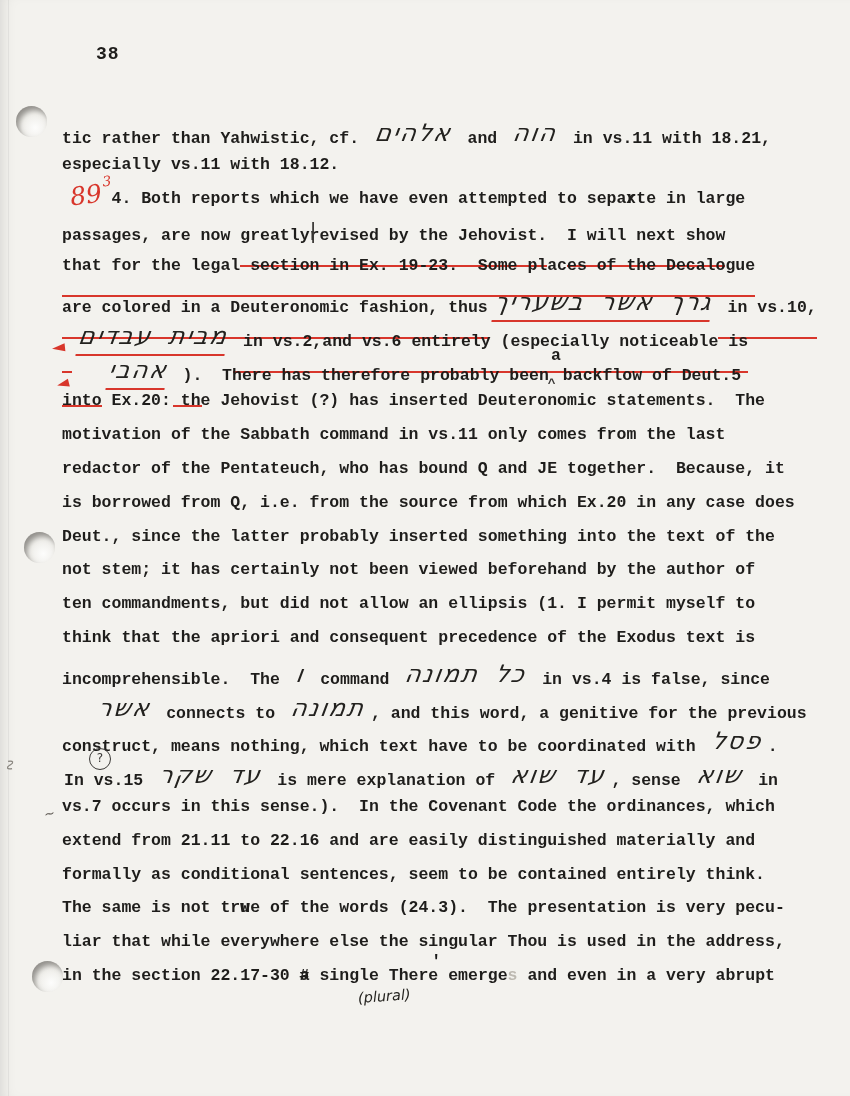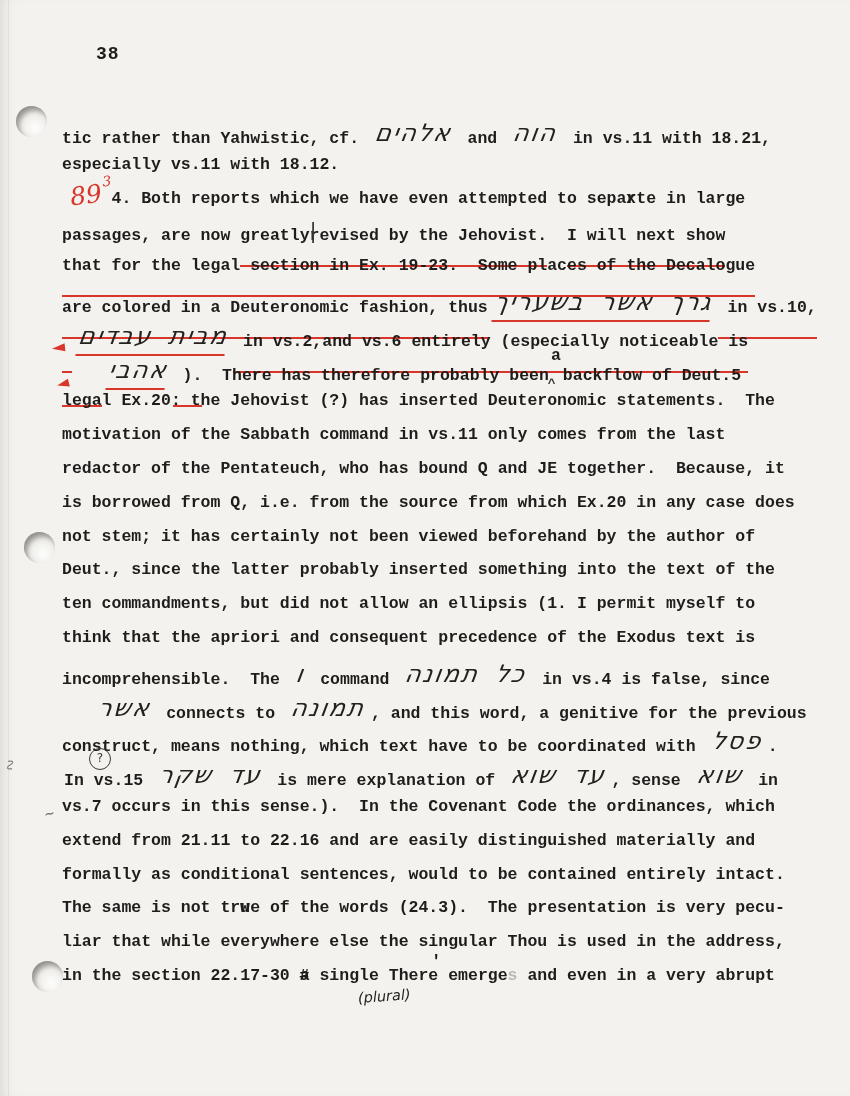--- a/index.html
+++ b/index.html
@@ -70,35 +70,35 @@
 
   <div id="typed-text" class="text">
       <div class="line"><span class="typed">tic rather than Yahwistic, cf. </span><span class="hebrew">אלהים</span><span class="typed"> and </span><span class="hebrew">הוה</span><span class="typed"> in vs.11 with 18.21,</span></div>
       <div class="line"><span class="typed">especially vs.11 with 18.12.</span></div>
       <div class="line"><span class="typed">     4. Both reports which we have even attempted to sepa</span><span class="typed">r</span><span class="overstrike">x</span><span class="typed">te in large</span></div>
       <div class="line"><span class="typed">passages, are now </span><span class="typed-underlined">greatly</span><span class="insert-bar">|</span><span class="typed-underlined">revised by the Jehovist.</span><span class="typed">  </span><span class="typed-underlined">I will next show</span></div>
       <div class="line"><span class="typed-underlined">that for the legal section in Ex. 19-23.  Some places of the Decalogue</span></div>
       <div class="line"><span class="typed-underlined">are colored in a Deuteronomic fashion, thus</span><span class="hebrew-underlined">גרך אשר בשעריך</span><span class="typed-underlined"> in vs.10,</span></div>
       <div class="line"><span class="typed-underlined"> </span><span class="hebrew-underlined">מבית עבדים</span><span class="typed-underlined"> in vs.2,and vs.6 entirely (especially noticeable is</span></div>
       <div class="line"><span class="typed-underlined">    </span><span class="hebrew-underlined">אהבי</span><span class="typed-underlined"> ).</span><span class="typed">  There has therefore probably been</span><span class="insert-a">a</span><span class="insert-caret">^</span><span class="typed">backflow of Deut.5</span></div>
-      <div class="line"><span class="typed">legal Ex.20: the Jehovist (?) has inserted Deuteronomic statements.  The</span></div>
+      <div class="line"><span class="typed">into Ex.20: the Jehovist (?) has inserted Deuteronomic statements.  The</span></div>
       <div class="line"><span class="typed">motivation of the Sabbath command in vs.11 only comes from the last</span></div>
       <div class="line"><span class="typed">redactor of the Pentateuch, who has bound Q and JE together.  Because, it</span></div>
       <div class="line"><span class="typed">is borrowed from Q, i.e. from the source from which Ex.20 in any case does</span></div>
+      <div class="line"><span class="typed">Deut., since the latter probably inserted something into the text of the</span></div>
       <div class="line"><span class="typed">not stem; it has certainly not been viewed beforehand by the author of</span></div>
-      <div class="line"><span class="typed">Deut., since the latter probably inserted something into the text of the</span></div>
       <div class="line"><span class="typed">ten commandments, but did not allow an ellipsis (1. I permit myself to</span></div>
       <div class="line"><span class="typed">think that the apriori and consequent precedence of the Exodus text is</span></div>
       <div class="line"><span class="typed">incomprehensible.  The </span><span class="hebrew">ו</span><span class="typed"> command </span><span class="hebrew">כל תמונה</span><span class="typed"> in vs.4 is false, since</span></div>
       <div class="line"><span class="typed">   </span><span class="hebrew">אשר</span><span class="typed"> connects to </span><span class="hebrew">תמונה</span><span class="typed">, and this word, a genitive for the previous</span></div>
       <div class="line"><span class="typed">construct, means nothing, which text have to be coordinated with </span><span class="hebrew">פסל</span><span class="typed">.</span></div>
       <div class="line"><span class="circled-q">?</span><span class="typed">In vs.15 </span><span class="hebrew">עד שקר</span><span class="typed"> is mere explanation of </span><span class="hebrew">עד שוא</span><span class="typed">, sense </span><span class="hebrew">שוא</span><span class="typed"> in</span></div>
       <div class="line"><span class="typed">vs.7 occurs in this sense.).  In the Covenant Code the ordinances, which</span></div>
       <div class="line"><span class="typed">extend from 21.11 to 22.16 and are easily distinguished materially and</span></div>
-      <div class="line"><span class="typed">formally as conditional sentences, would to be contained entirely intact.</span></div>
+      <div class="line"><span class="typed">formally as conditional sentences, seem to be contained entirely think.</span></div>
       <div class="line"><span class="typed">The same is not tr</span><span class="typed">u</span><span class="overstrike">w</span><span class="typed">e of the words (24.3).  The presentation is very pecu-</span></div>
       <div class="line"><span class="typed">liar that while everywhere else the singular Thou is used in the address,</span></div>
       <div class="line"><span class="typed">in the section 22.17-30 </span><span class="typed">a</span><span class="overstrike">#</span><span class="typed"> single There</span><span class="apostrophe">'</span><span class="plural-note">(plural)</span><span class="typed"> emerge</span><span class="faint">s</span><span class="typed"> and even in a very abrupt</span></div>
     </div>
 
   <div class="arrow arrow7"></div>
   <div class="arrow arrow8"></div>
   <div class="squig s1">∿</div>
   <div class="squig s2">∼</div>
 </div>

